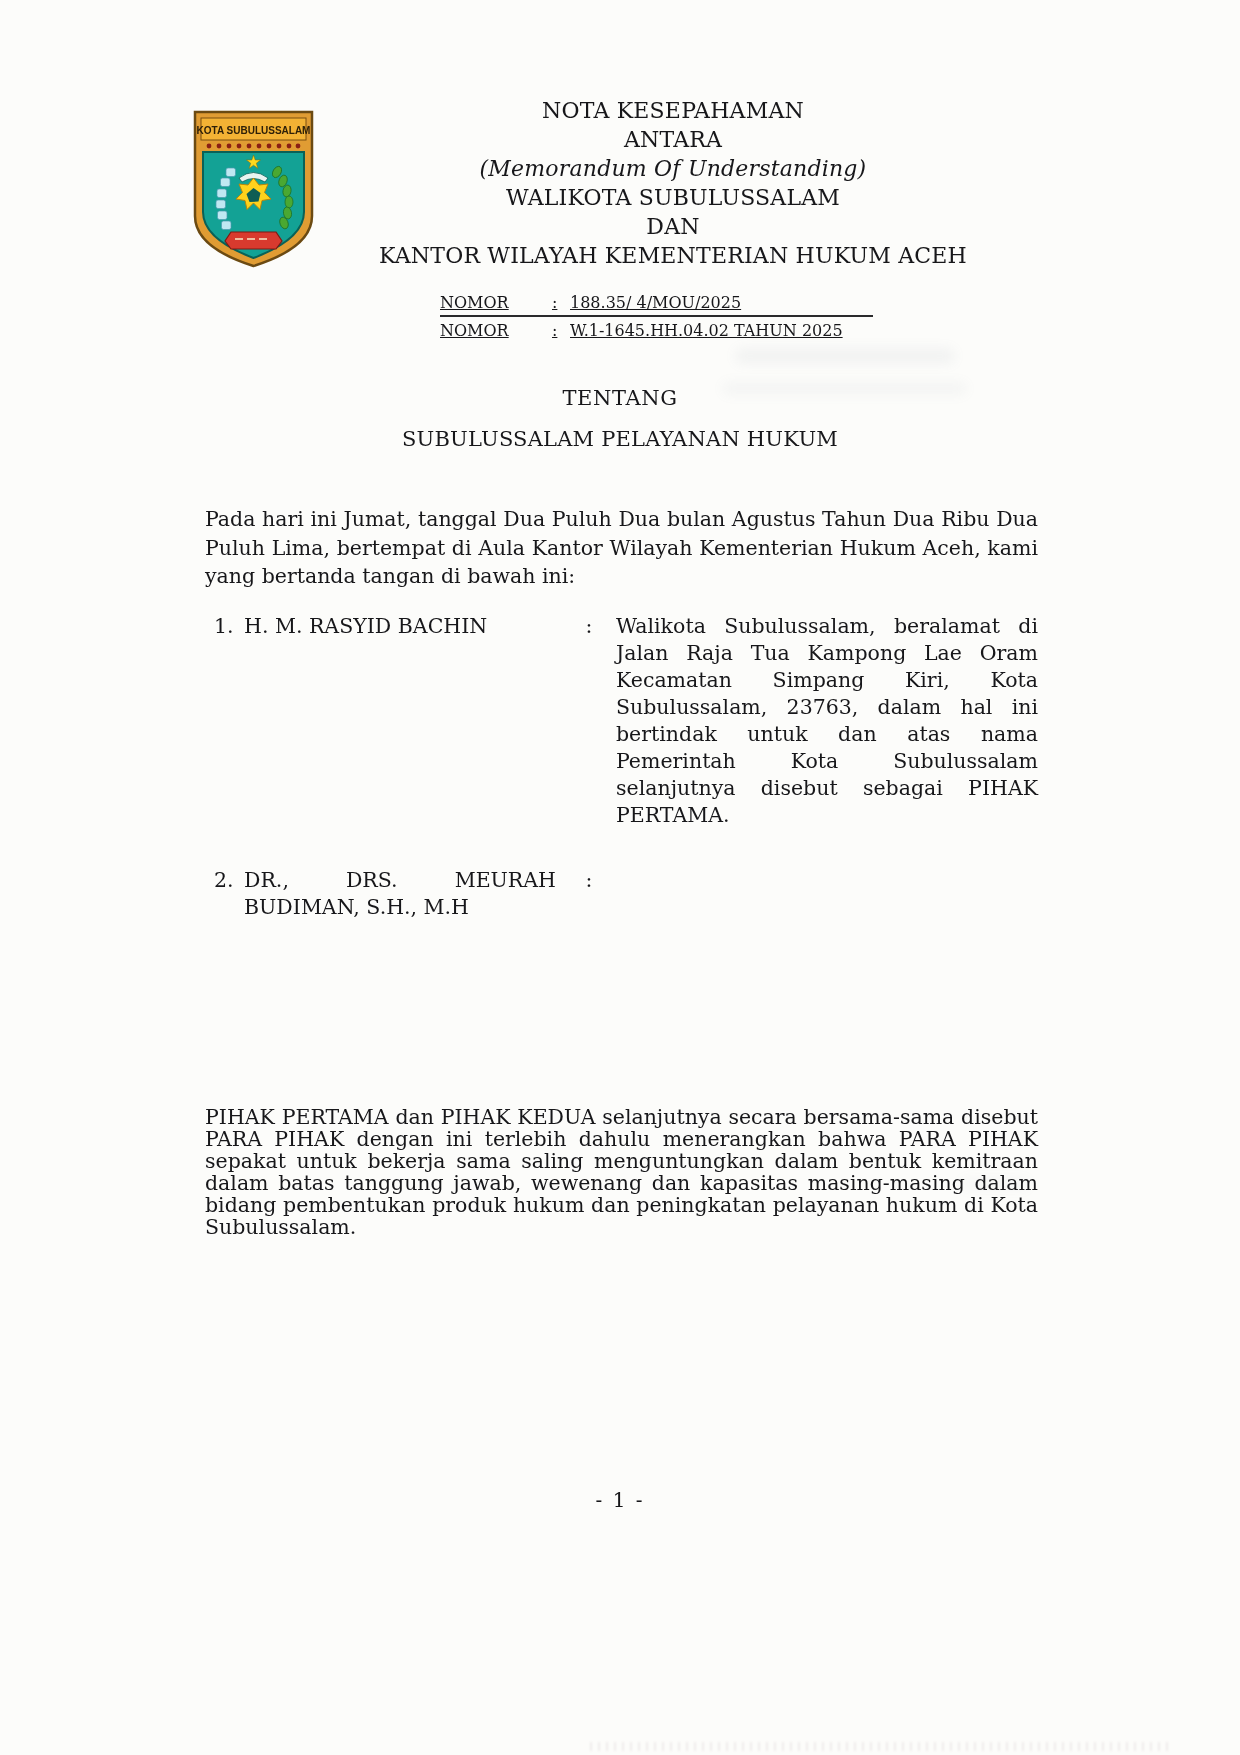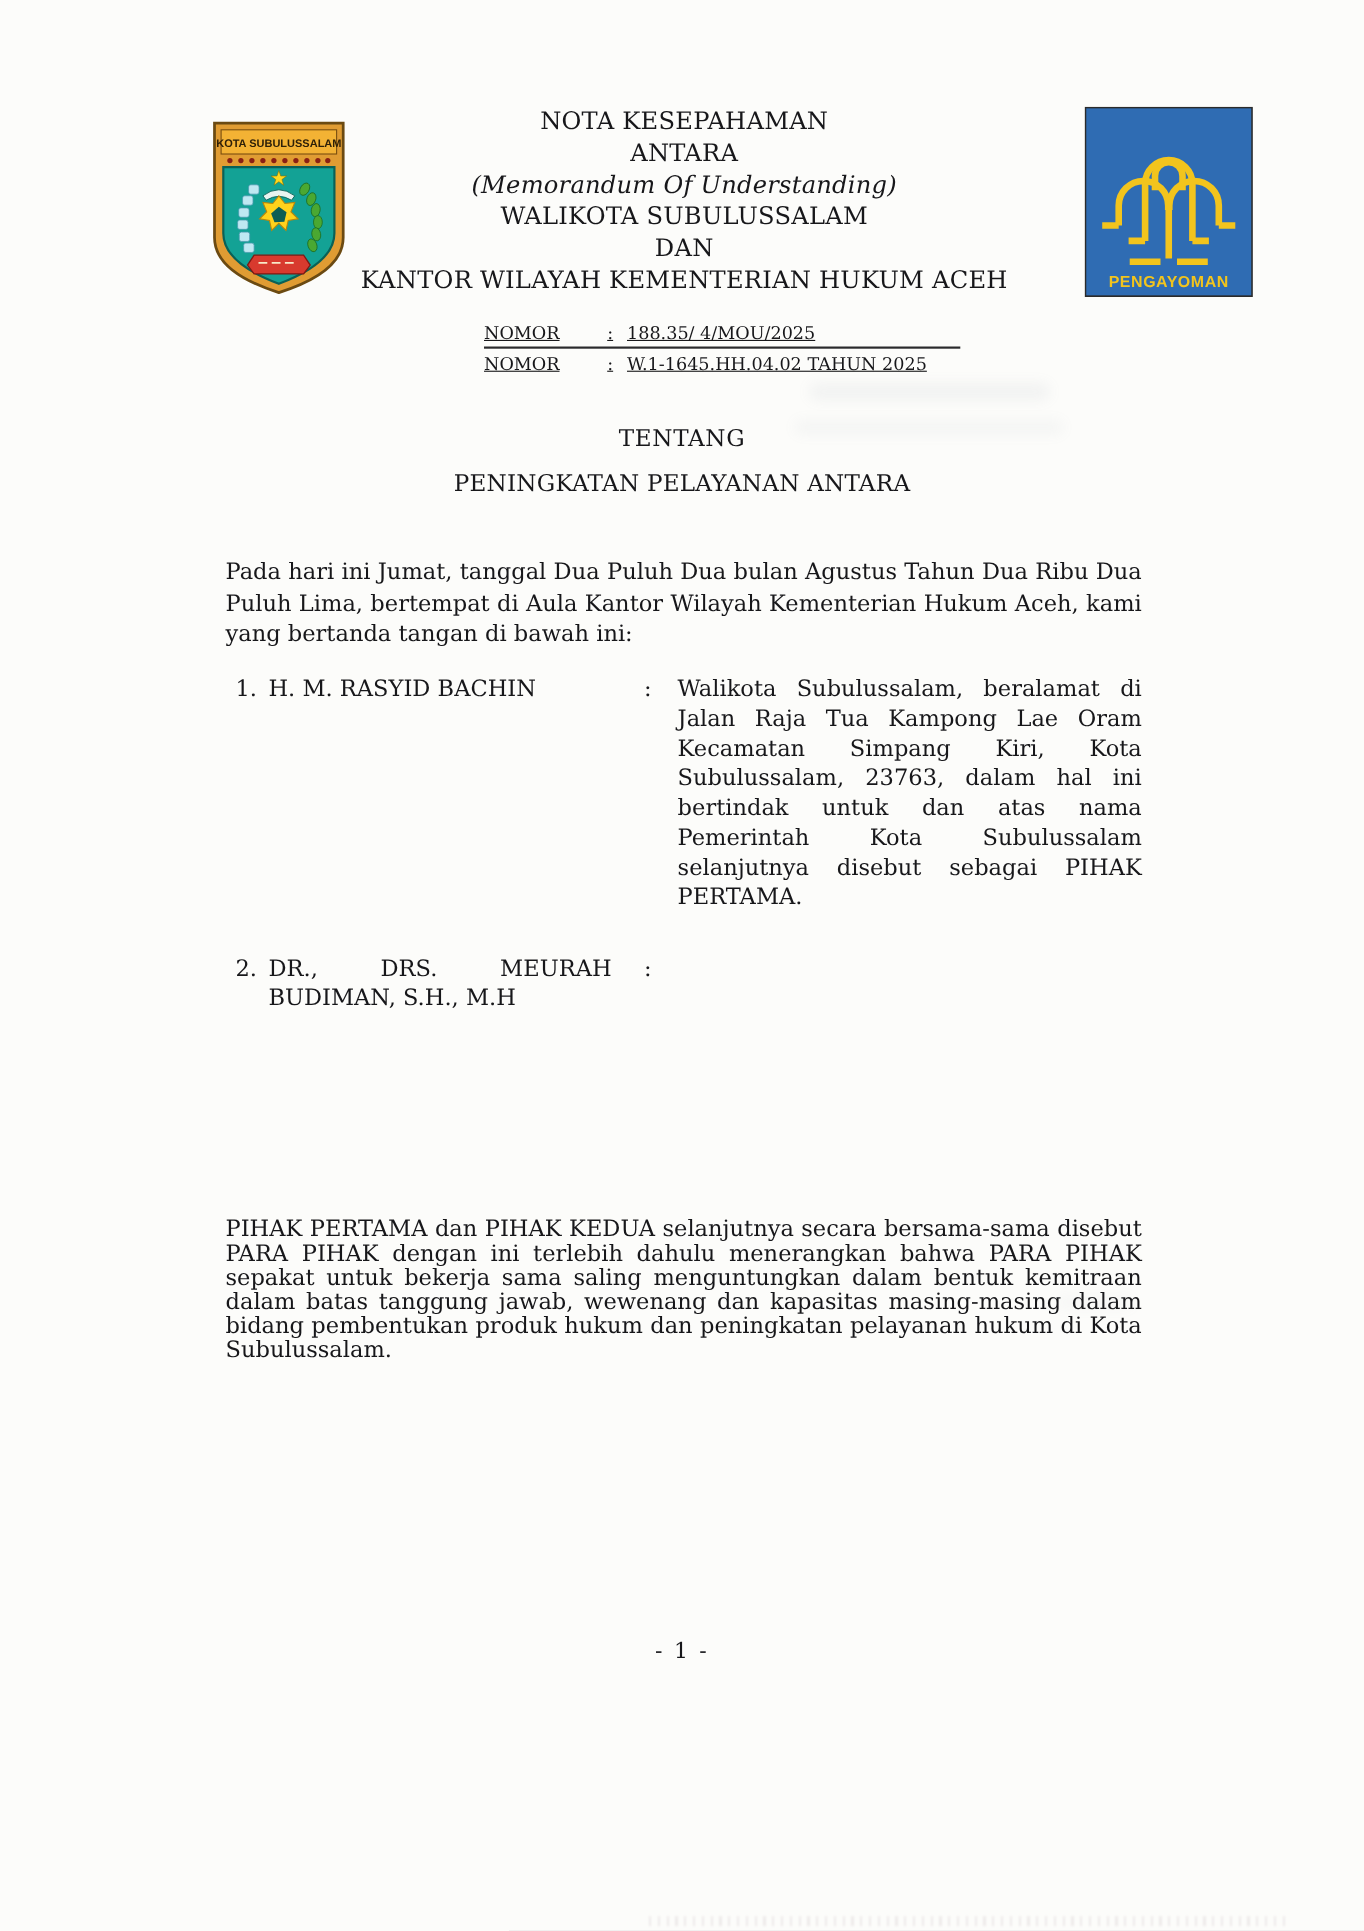--- a/index.html
+++ b/index.html
@@ -115,57 +115,38 @@
 
     <div class="header-text">
       <div class="header-line">NOTA KESEPAHAMAN</div>
       <div class="header-line">ANTARA</div>
       <div class="header-line italic">(Memorandum Of Understanding)</div>
       <div class="header-line">WALIKOTA SUBULUSSALAM</div>
       <div class="header-line">DAN</div>
       <div class="header-line">KANTOR WILAYAH KEMENTERIAN HUKUM ACEH</div>
     </div>
 
-    <div class="logo-right-wrap">
-      <svg width="153" height="173" viewBox="0 0 153 173">
-        <rect x="0.75" y="0.75" width="151.5" height="171.5" fill="#2f6cb3" stroke="#2b2b2b" stroke-width="1.5"></rect>
-        <g stroke="#f2c41d" stroke-width="6" fill="none">
-          <path d="M64,76 v-13 a12.5,12.5 0 0 1 25,0 v13"></path>
-          <path d="M55,122 V70 a21.5,21.5 0 0 1 43,0 V122"></path>
-          <path d="M55,122 H40"></path>
-          <path d="M98,122 H113"></path>
-          <path d="M31,108 V90 a22.5,22.5 0 0 1 45,0 v4"></path>
-          <path d="M31,108 H16"></path>
-          <path d="M77,94 v-4 a22.5,22.5 0 0 1 45,0 v18"></path>
-          <path d="M122,108 H137"></path>
-          <path d="M76.5,80 V138"></path>
-          <path d="M41,141 H69"></path>
-          <path d="M84,141 H112"></path>
-        </g>
-        <text class="band-text" x="76.5" y="164" font-size="14.5" fill="#f2c41d" text-anchor="middle" letter-spacing="0.5">PENGAYOMAN</text>
-      </svg>
-    </div>
   </div>
 
   <div class="nomor-block">
     <div class="nomor-row first">
       <span class="nomor-label">NOMOR</span>
       <span class="nomor-sep">:</span>
       <span class="nomor-value">188.35/ 4/MOU/2025</span>
     </div>
     <div class="nomor-row second">
       <span class="nomor-label">NOMOR</span>
       <span class="nomor-sep">:</span>
       <span class="nomor-value">W.1-1645.HH.04.02 TAHUN 2025</span>
     </div>
   </div>
 
   <div class="tentang">TENTANG</div>
   <div class="subject-title">
-    <div>PENINGKATAN PELAYANAN ANTARA</div>
+    <div>SUBULUSSALAM PELAYANAN HUKUM</div>
   </div>
 
   <div class="para opening">Pada hari ini Jumat, tanggal Dua Puluh Dua bulan Agustus Tahun Dua Ribu Dua Puluh Lima, bertempat di Aula Kantor Wilayah Kementerian Hukum Aceh, kami yang bertanda tangan di bawah ini:</div>
 
   <div class="parties">
     <div class="party-row first">
       <span class="party-number">1.</span>
       <span class="party-name">H. M. RASYID BACHIN</span>
       <span class="party-colon">:</span>
       <span class="party-desc">Walikota Subulussalam, beralamat di Jalan Raja Tua Kampong Lae Oram Kecamatan Simpang Kiri, Kota Subulussalam, 23763, dalam hal ini bertindak untuk dan atas nama Pemerintah Kota Subulussalam selanjutnya disebut sebagai PIHAK PERTAMA.</span>

